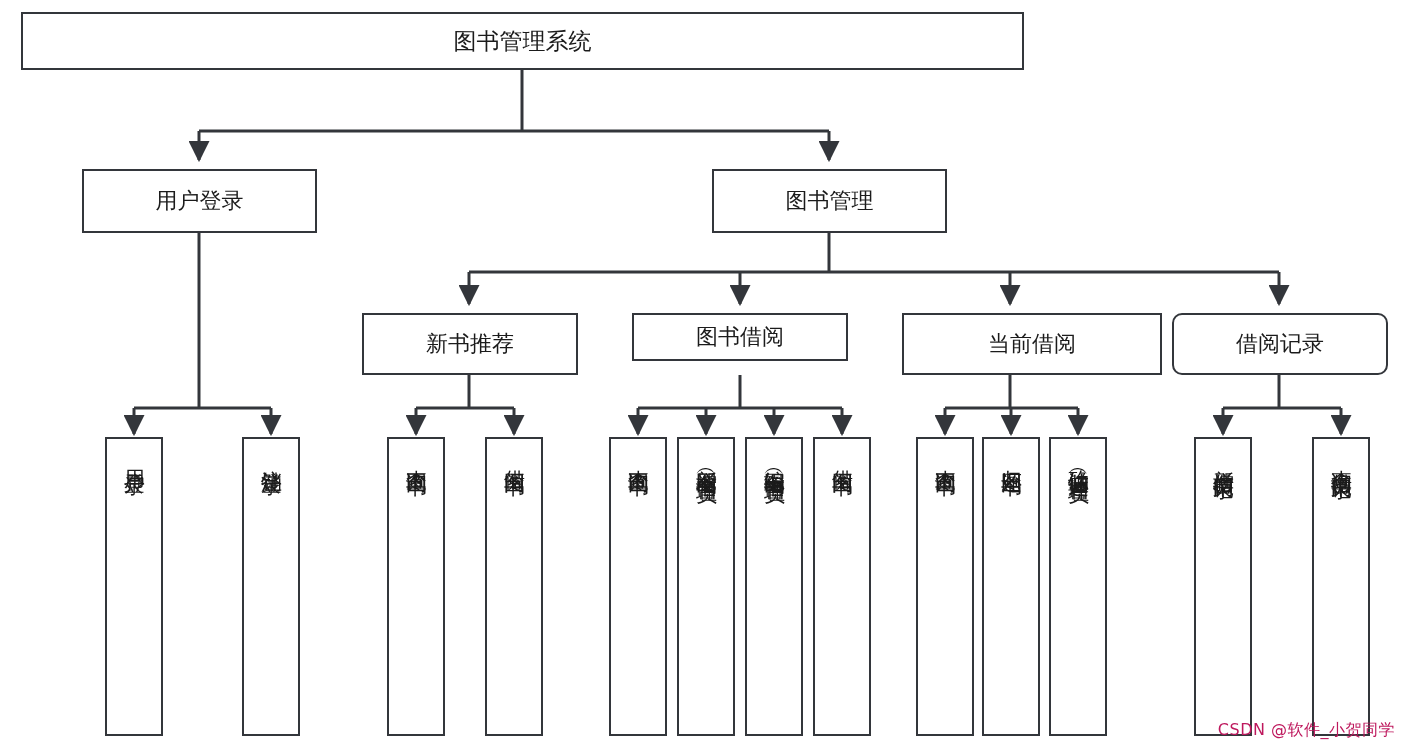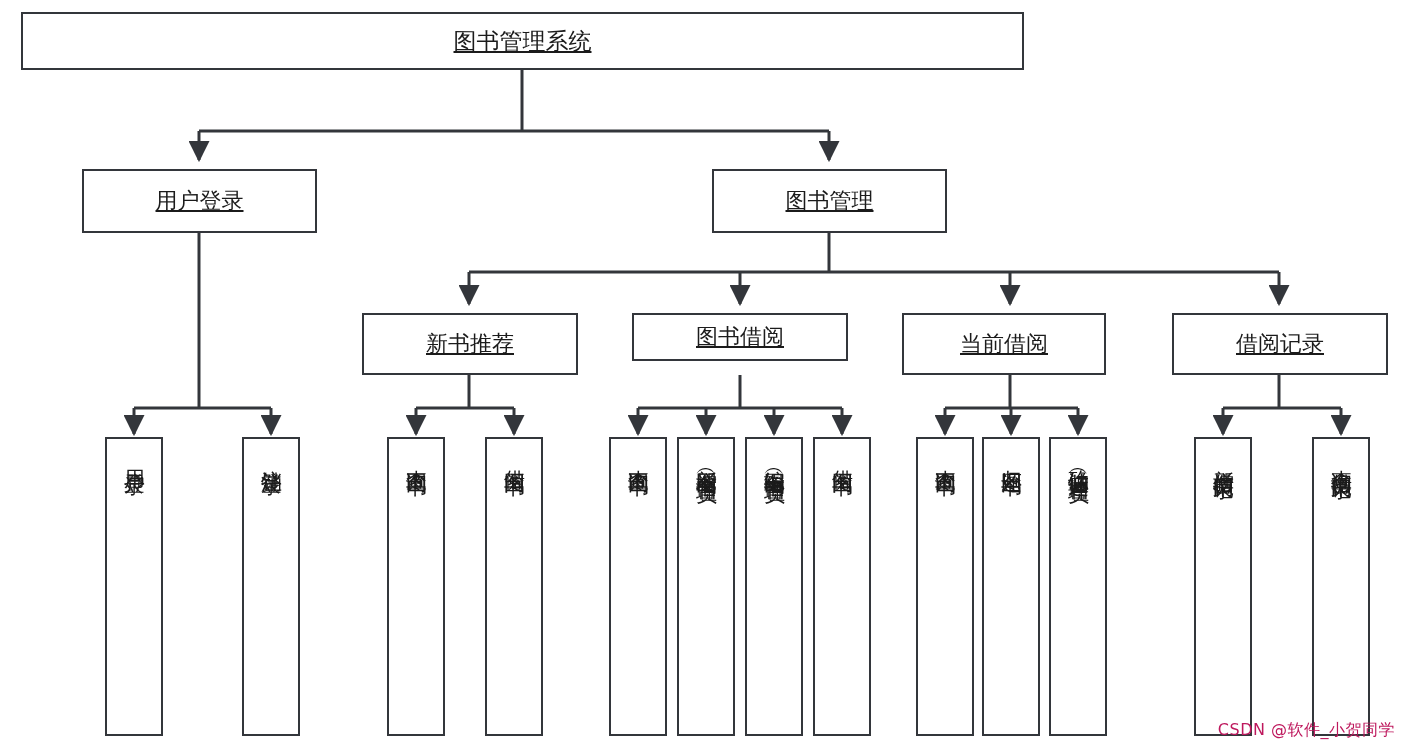--- a/index.html
+++ b/index.html
@@ -37,21 +37,20 @@
   }
   .node .lbl {
     display: block;
     text-align: center;
     line-height: 1.08;
     white-space: nowrap;
   }
   
   .node.h .lbl {
     font-size: 22px;
-    text-decoration: underline;
   }
   .node.root .lbl {
     font-size: 23px;
   }
   
   .node.v {
     align-items: flex-start;
     justify-content: center;
     padding-top: 14px;
   }
@@ -138,24 +137,24 @@
   <div class="node h" style="left:712px; top:169px; width:235px; height:64px;">
     <span class="lbl">图书管理</span>
   </div>
 
   <div class="node h" style="left:362px; top:313px; width:216px; height:62px;">
     <span class="lbl">新书推荐</span>
   </div>
   <div class="node h" style="left:632px; top:313px; width:216px; height:48px;">
     <span class="lbl">图书借阅</span>
   </div>
-  <div class="node h" style="left:902px; top:313px; width:204px; height:62px;">
+  <div class="node h" style="left:902px; top:313px; width:260px; height:62px;">
     <span class="lbl">当前借阅</span>
   </div>
-  <div class="node h" style="left:1172px; top:313px; width:216px; height:62px;">
+  <div class="node h" style="left:1172px; top:313px; width:216px; height:62px;border-radius:10px;">
     <span class="lbl">借阅记录</span>
   </div>
 
   <div class="node v" style="left:105px; top:437px; width:58px; height:299px;">
     <span class="lbl">用户登录</span>
   </div>
   <div class="node v" style="left:242px; top:437px; width:58px; height:299px;">
     <span class="lbl">注销登录</span>
   </div>
 

